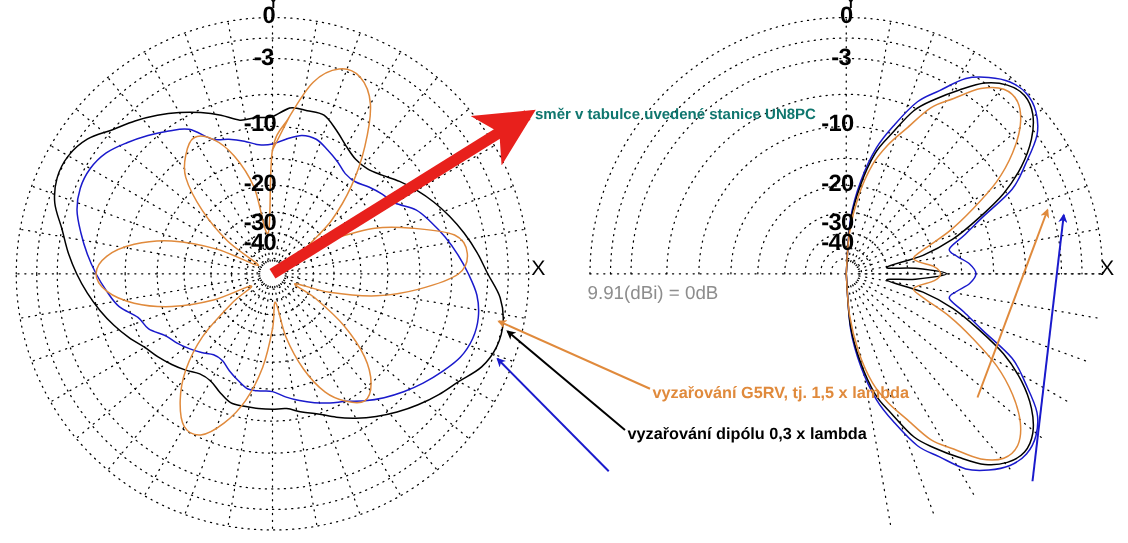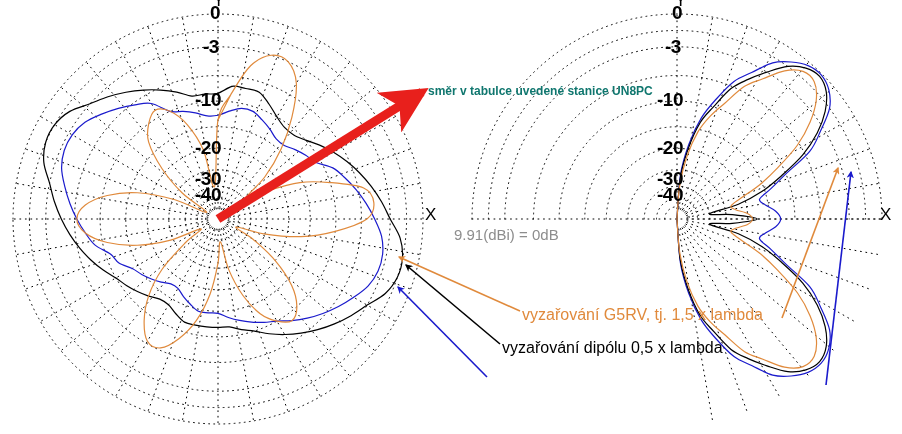--- a/index.html
+++ b/index.html
@@ -8,21 +8,21 @@
     font-family:"Liberation Sans", sans-serif;
     overflow:hidden;position:relative;
   }
   #stage{position:absolute;left:0;top:0;width:902px;height:434px;}
   svg{position:absolute;left:0;top:0;width:902px;height:434px;}
   .lbl{position:absolute;white-space:nowrap;}
   .scale-lbl{font-size:19px;font-weight:700;color:#000;letter-spacing:-0.5px;}
   .axis-lbl{font-size:17px;color:#000;}
   .gain-lbl{font-size:15px;color:#8d8d8d;letter-spacing:0px;}
   .title-lbl{font-size:12px;font-weight:700;color:#0f766e;}
-  .leg{font-size:16px;font-weight:400;white-space:nowrap;}
+  .leg{font-size:13px;font-weight:700;white-space:nowrap;}
   .leg-o{color:#E08A3C;}
   .leg-k{color:#000000;}
   .leg-b{color:#1a1acc;}
 </style>
 </head>
 <body>
 
 <div id="stage">
 
   <svg viewBox="0 0 902 434">
@@ -161,20 +161,20 @@
 
   <div class="lbl scale-lbl" style="left:672px;top:2px;">0</div>
   <div class="lbl scale-lbl" style="left:665px;top:36px;">-3</div>
   <div class="lbl scale-lbl" style="left:657px;top:89px;">-10</div>
   <div class="lbl scale-lbl" style="left:657px;top:137px;">-20</div>
   <div class="lbl scale-lbl" style="left:657px;top:168px;">-30</div>
   <div class="lbl scale-lbl" style="left:657px;top:184px;">-40</div>
   <div class="lbl axis-lbl" style="left:675px;top:-9px;">Y</div>
   <div class="lbl axis-lbl" style="left:880px;top:205px;">X</div>
 
-  <div class="lbl gain-lbl" style="left:454px;top:226px;">9.91(dBi) = 0dB</div>
+  <div class="lbl gain-lbl" style="left:470px;top:226px;">9.91(dBi) = 0dB</div>
 
   <div class="lbl title-lbl" style="left:428px;top:84px;">směr v tabulce uvedené stanice UN8PC</div>
 
   <div class="lbl leg leg-o" style="left:522px;top:306px;">vyzařování G5RV, tj. 1,5 x lambda</div>
-  <div class="lbl leg leg-k" style="left:502px;top:339px;">vyzařování dipólu 0,5 x lambda</div>
+  <div class="lbl leg leg-k" style="left:502px;top:339px;">vyzařování dipólu 0,3 x lambda</div>
 
 </div>
 
 </body></html>

